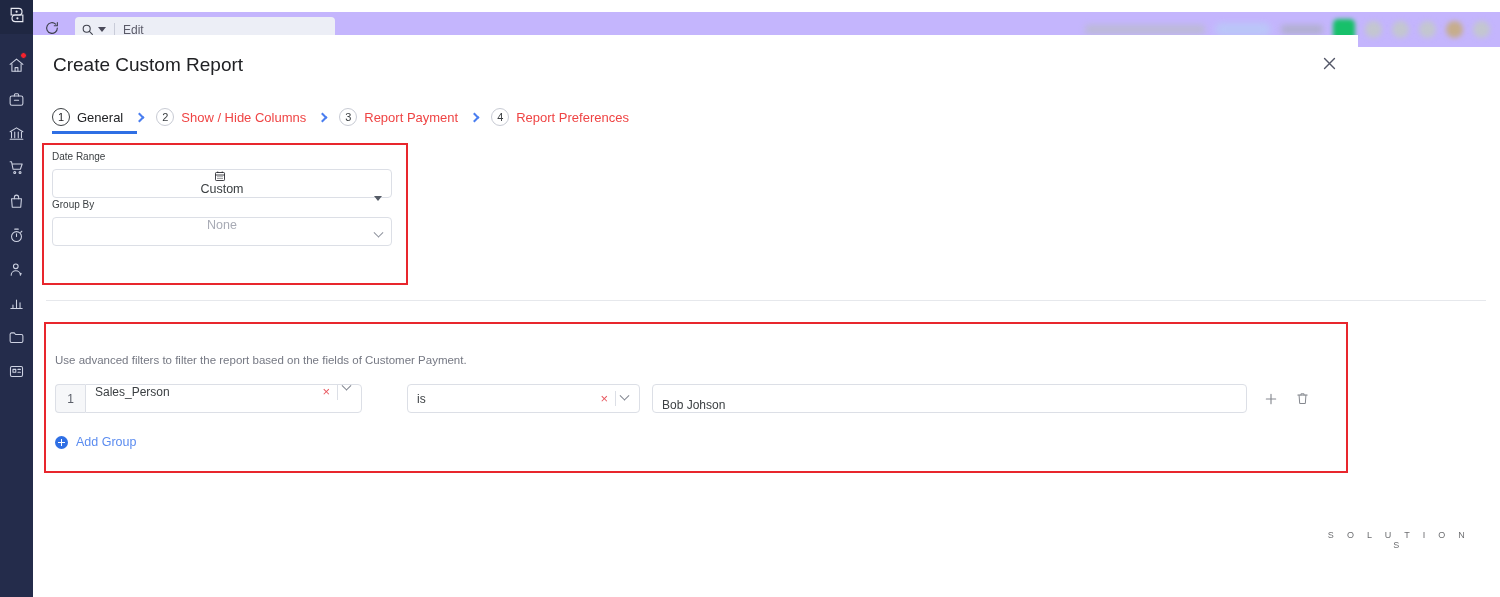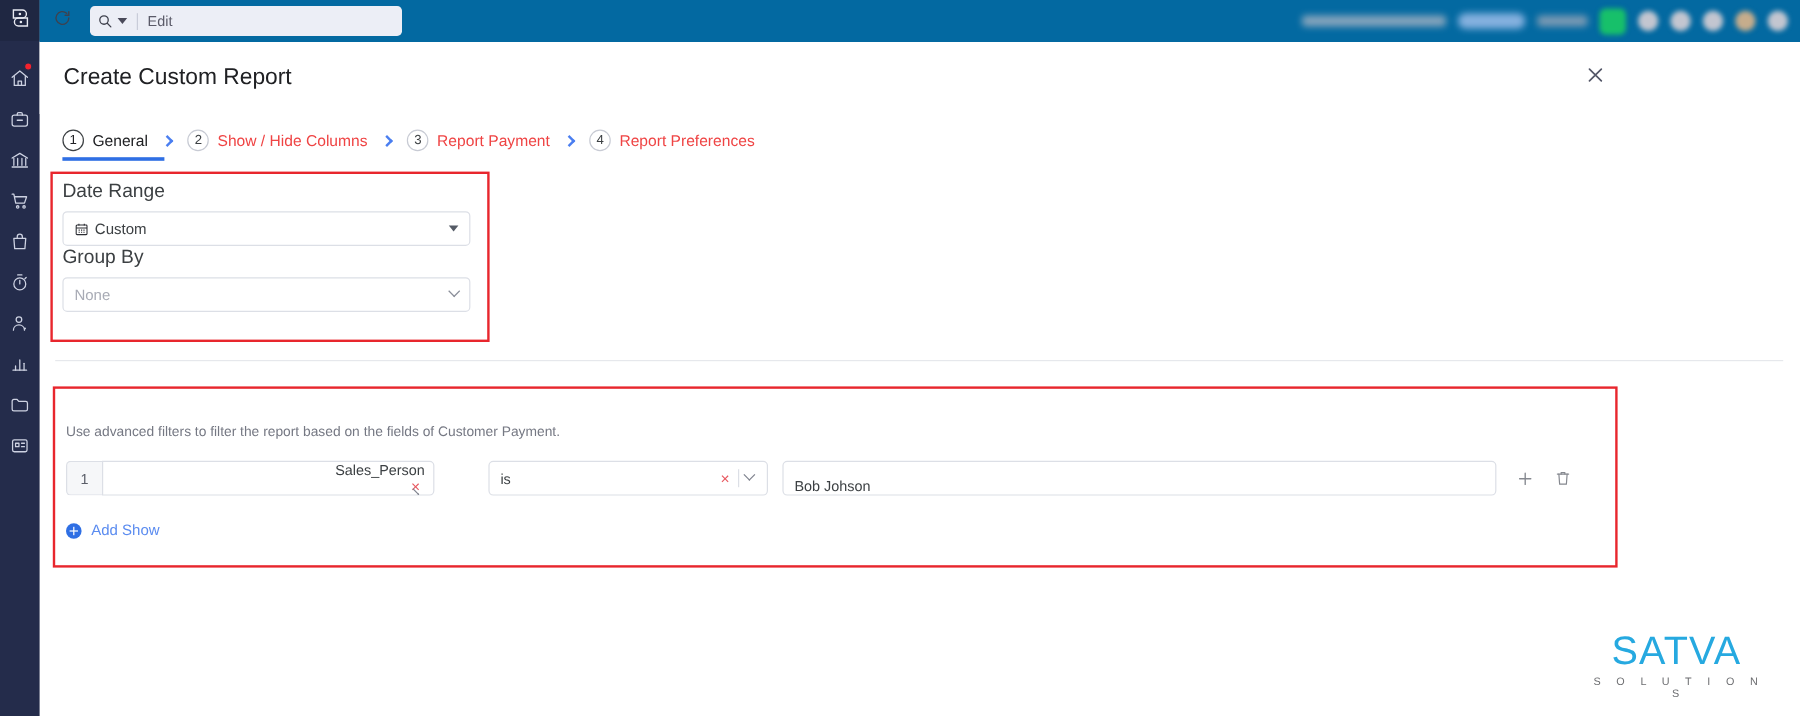--- a/index.html
+++ b/index.html
@@ -37,23 +37,23 @@
   #sidebar .nav-item svg { display: block; }
   #sidebar .nav-badge {
     position: absolute; top: 4px; right: 6px;
     width: 7px; height: 7px; border-radius: 50%;
     background: #f5222d;
     border: 1px solid #242c4b;
   }
 
   
   #topbar {
-    position: absolute; left: 33px; top: 0;
+    position: absolute; left: 33px; top: 12px;
     width: 1467px; height: 35px;
-    background: #0369a1;
+    background: #c4b5fd;
     display: flex; align-items: center;
   }
   #refresh-btn {
     width: 38px; height: 35px;
     display: flex; align-items: center; justify-content: center;
     cursor: pointer;
   }
   #searchbar {
     width: 260px; height: 25px;
     background: #eceef6;
@@ -151,30 +151,31 @@
   }
 
   
   .hl-box { position: absolute; border: 2px solid #e8262d; }
   #hl-general { left: 42px; top: 143px; width: 366px; height: 142px; }
   #hl-filters { left: 44px; top: 322px; width: 1304px; height: 151px; }
 
   
   #general-sec { position: absolute; left: 52px; top: 151px; width: 340px; }
   .fld-label {
-    font-size: 16px; color: #3c4043; margin-bottom: 7px; display: block;
+    font-size: 10px; color: #3c4043; margin-bottom: 7px; display: block;
   }
   .sel-box {
     width: 340px; height: 29px;
     border: 1px solid #dcdfe6; border-radius: 4px;
     background: #ffffff;
     display: flex; align-items: center;
     padding: 0 9px;
     font-size: 12.5px; color: #3c4043;
     cursor: pointer;
+    flex-direction: column;
   }
   .sel-box .ph { color: #a8abb5; }
   .sel-box .cal-ic { margin-right: 5px; display: flex; align-items: center; }
   .sel-box .tri-caret {
     margin-left: auto;
     width: 0; height: 0;
     border-left: 4px solid transparent;
     border-right: 4px solid transparent;
     border-top: 5px solid #555b66;
   }
@@ -205,25 +206,24 @@
     border-radius: 4px 0 0 4px;
     background: #f6f7f9;
     display: flex; align-items: center; justify-content: center;
     font-size: 12px; color: #5a5e68;
   }
   .fr-field {
     width: 277px; height: 29px;
     border: 1px solid #dcdfe6;
     border-radius: 0 4px 4px 0;
     background: #ffffff;
-    display: flex; align-items: flex-end;
+    display: flex; align-items: flex-start;
     padding: 0 7px 0 9px;
     font-size: 12px; color: #3c4043;
     cursor: pointer;
-    flex-direction: column;
   }
   .fr-op {
     width: 233px; height: 29px;
     border: 1px solid #dcdfe6; border-radius: 4px;
     background: #ffffff;
     display: flex; align-items: center;
     padding: 0 7px 0 9px;
     font-size: 12px; color: #3c4043;
     margin-left: 45px;
     cursor: pointer;
@@ -551,20 +551,19 @@
               <path d="M9.5 6.5V4.5h5v2"></path>
               <path d="M6.5 6.5 7.5 20h9l1-13.5"></path>
           </svg>
         </span>
       </div>
     </div>
   </div>
 
   <div id="add-more">
     <span class="plus-circ"></span>
-    <span class="am-lbl">Add Show</span>
+    <span class="am-lbl">Add Group</span>
   </div>
 </div>
 
 <div id="satva-logo">
-  <div id="satva-name">SATVA</div>
   <div id="satva-sub">S O L U T I O N S</div>
 </div>
 
 </body></html>

